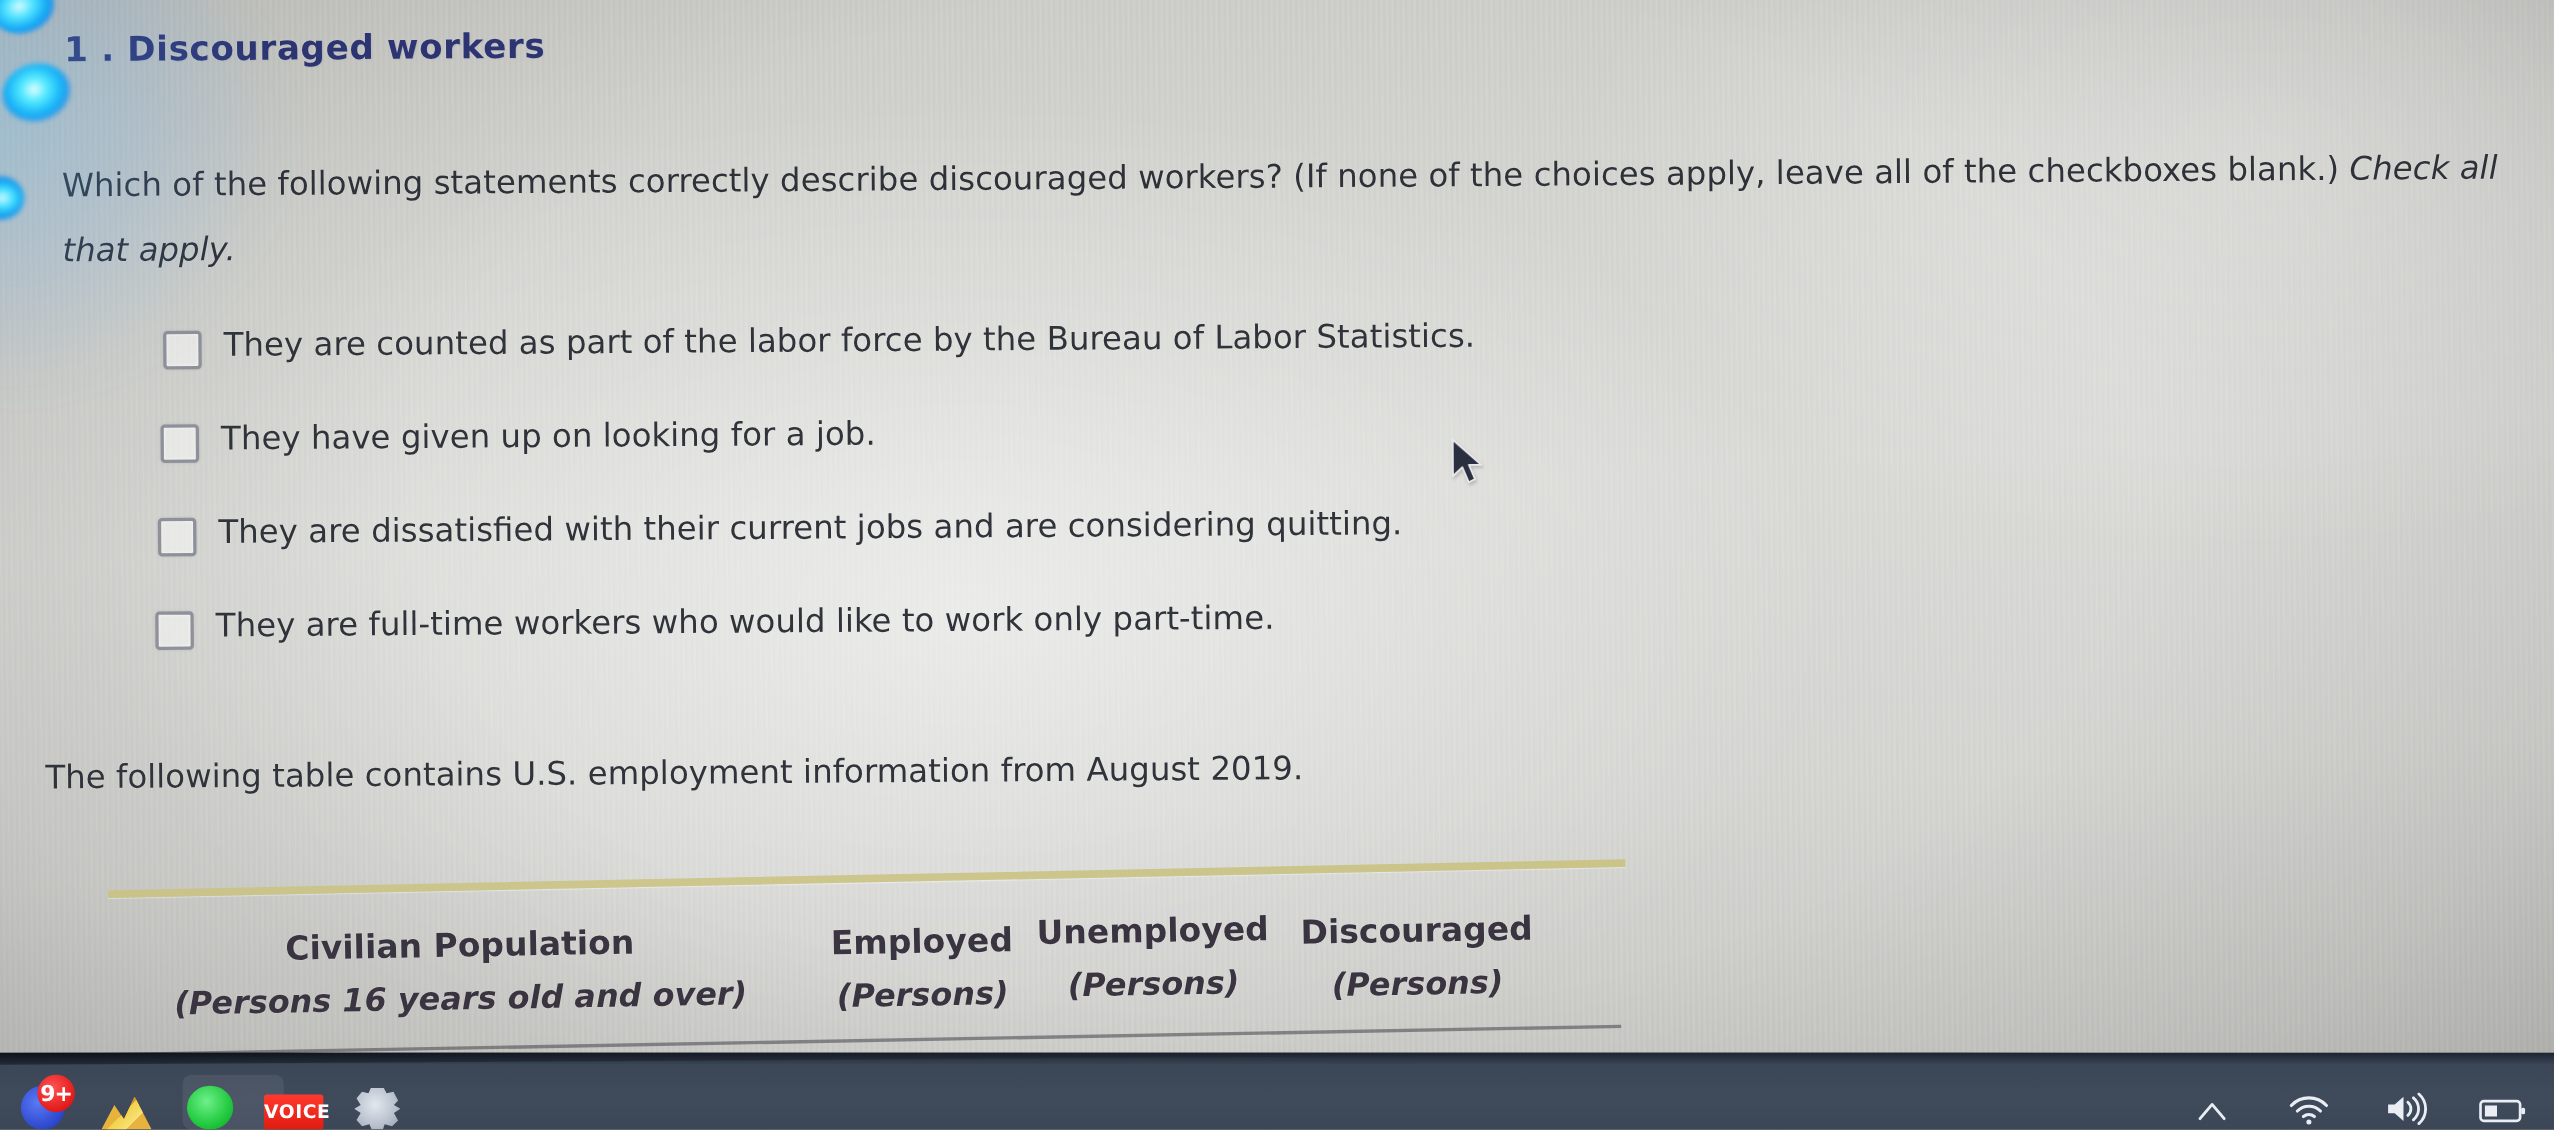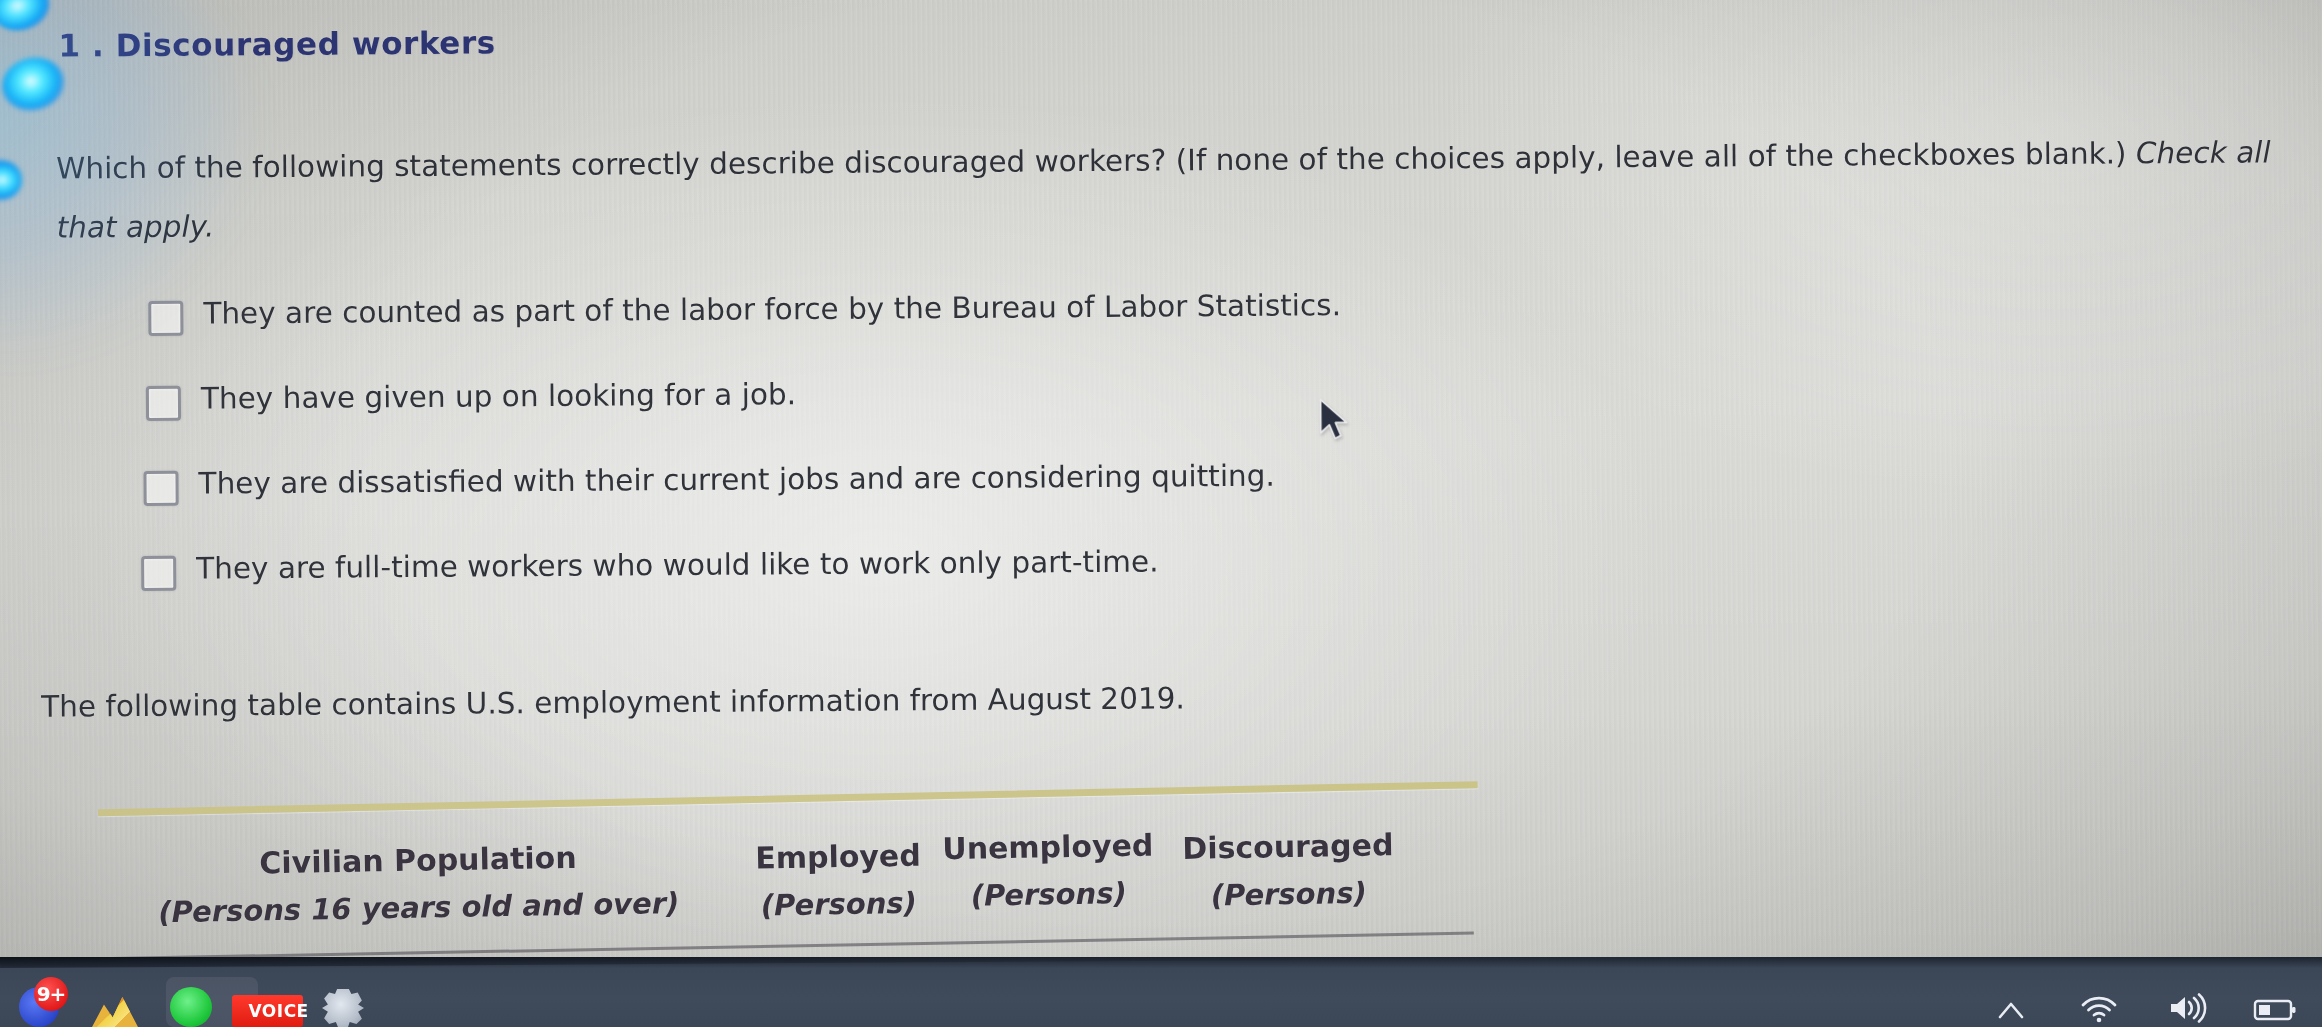--- a/index.html
+++ b/index.html
@@ -331,21 +331,20 @@
   .ic-voice {
     width: 54px; height: 32px;
     background: linear-gradient(180deg, #ff3a2d 0%, #e01b10 100%);
     border-radius: 3px;
     color: #fff;
     font-size: 17px;
     font-weight: bold;
     letter-spacing: 0.5px;
     text-align: center;
     line-height: 32px;
-    padding-left: 17px;
   }
   .ic-gear {
     width: 42px; height: 38px;
     background: radial-gradient(circle at 45% 40%, #e3e8ef 0%, #b6bfcb 60%, #8d97a6 100%);
     clip-path: polygon(
       36% 0%, 64% 0%, 70% 13%, 85% 9%, 95% 30%, 86% 41%,
       100% 50%, 86% 60%, 95% 78%, 82% 92%, 66% 87%, 62% 100%,
       38% 100%, 33% 87%, 17% 92%, 5% 77%, 14% 60%, 0% 50%,
       14% 41%, 5% 25%, 17% 9%, 31% 13%
     );

